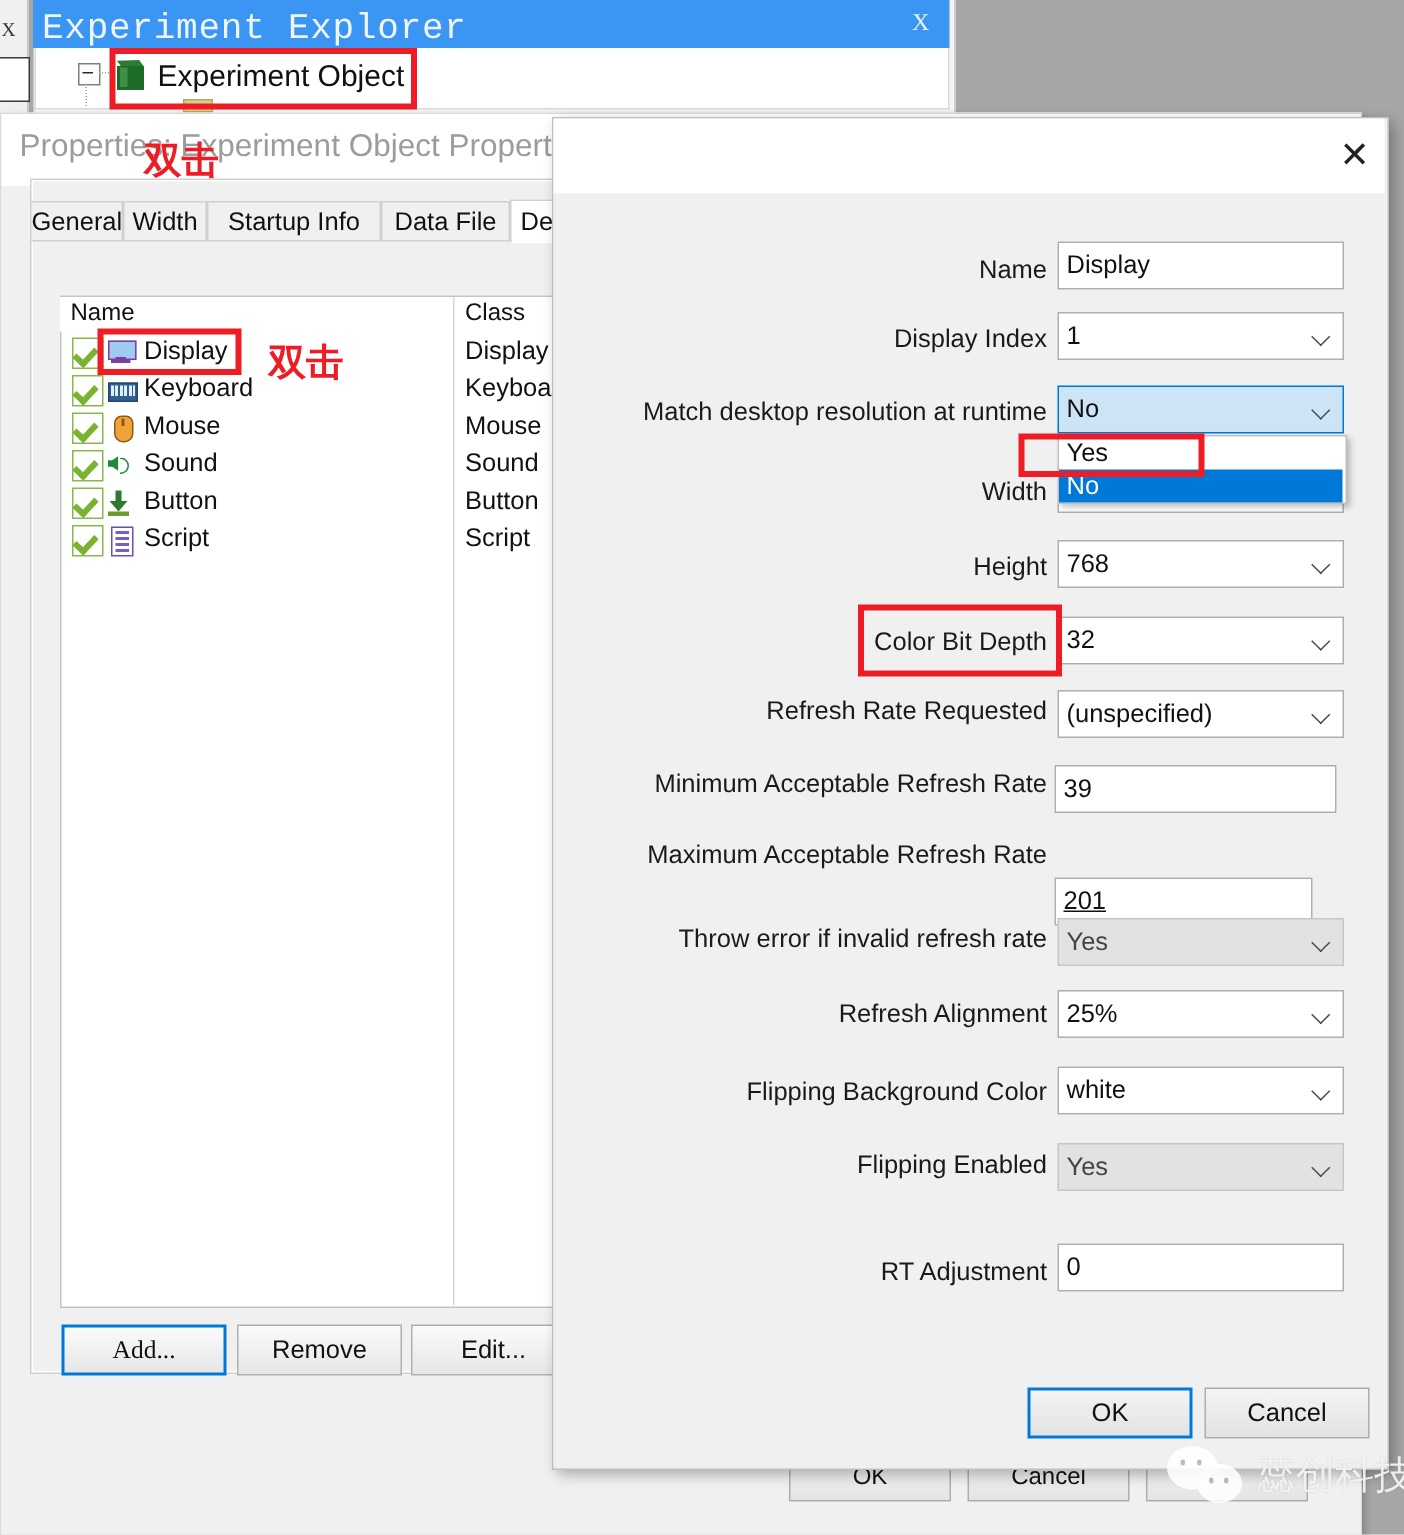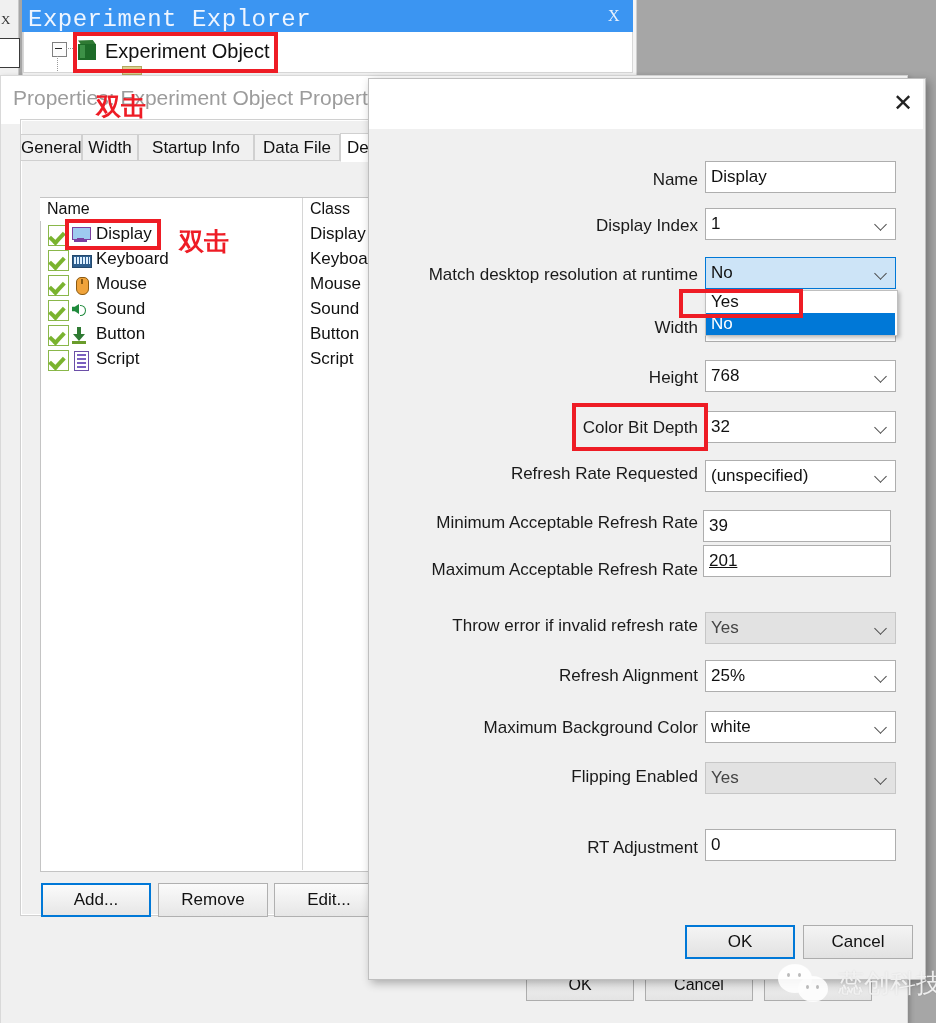--- a/index.html
+++ b/index.html
@@ -91,21 +91,21 @@
   .ic-btn .tri{position:absolute;left:2px;top:8px;width:0;height:0;border-left:6px solid transparent;
      border-right:6px solid transparent;border-top:7px solid #2f7a33;}
   .ic-btn .bar{position:absolute;left:1px;top:15px;width:14px;height:3px;background:#6a9c2b;}
   .ic-scr{position:absolute;left:3px;top:0;width:13px;height:18px;background:#fff;border:1.5px solid #6b4fa8;}
   .ic-scr:after{content:"";position:absolute;left:2px;top:2px;right:2px;bottom:2px;
      background:repeating-linear-gradient(to bottom,#7a5fc0 0 2px,#fff 2px 4px);}
 
   
   .pbtn{position:absolute;height:34px;background:linear-gradient(#fbfbfb,#e6e6e6);border:1px solid #b0b0b0;
      box-sizing:border-box;font-size:17px;color:#111;text-align:center;line-height:32px;}
-  .pbtn.focus{border:2px solid #0078d7;line-height:30px;}
+  .pbtn.focus{border:2px solid #0078d7;line-height:30px;font-family:Liberation Serif, serif;}
   .footbtn{position:absolute;height:32px;background:linear-gradient(#f6f6f6,#e4e4e4);border:1px solid #adadad;
      box-sizing:border-box;font-size:16px;color:#111;text-align:center;line-height:30px;}
 
   
   #dlg{left:368px;top:78px;width:556px;height:900px;background:#f0f0f0;border:1px solid #bfbfbf;
      box-shadow:3px 3px 9px rgba(0,0,0,0.3);}
   #dlg-title{position:absolute;left:0;top:0;width:554px;height:50px;background:#fff;}
   #dlg-title-text{position:absolute;left:10px;top:13px;font-size:20px;color:#111;}
   #dlg-close{position:absolute;left:524px;top:13px;font-size:24px;color:#222;font-weight:300;
      font-family:"DejaVu Sans",sans-serif;line-height:22px;}
@@ -283,29 +283,29 @@
 <div class="flabel abs" style="left:398px;top:418px;width:300px;">Color Bit Depth</div>
 <div class="fctl abs" style="left:705px;top:411px;width:191px;">32<i class="chev"></i></div>
 
 <div class="flabel abs" style="left:398px;top:464px;width:300px;">Refresh Rate Requested</div>
 <div class="fctl abs" style="left:705px;top:460px;width:191px;">(unspecified)<i class="chev"></i></div>
 
 <div class="flabel abs" style="left:355px;top:513px;width:343px;">Minimum Acceptable Refresh Rate</div>
 <div class="fctl abs" style="left:703px;top:510px;width:188px;">39</div>
 
 <div class="flabel abs" style="left:355px;top:560px;width:343px;">Maximum Acceptable Refresh Rate</div>
-<div class="fctl abs" style="left:703px;top:545px;width:188px;text-decoration:underline;">201</div>
+<div class="fctl abs" style="left:703px;top:585px;width:172px;text-decoration:underline;">201</div>
 
 <div class="flabel abs" style="left:398px;top:616px;width:300px;">Throw error if invalid refresh rate</div>
 <div class="fctl disabled abs" style="left:705px;top:612px;width:191px;">Yes<i class="chev"></i></div>
 
 <div class="flabel abs" style="left:398px;top:666px;width:300px;">Refresh Alignment</div>
 <div class="fctl abs" style="left:705px;top:660px;width:191px;">25%<i class="chev"></i></div>
 
-<div class="flabel abs" style="left:398px;top:718px;width:300px;">Maximum Background Color</div>
+<div class="flabel abs" style="left:398px;top:718px;width:300px;">Flipping Background Color</div>
 <div class="fctl abs" style="left:705px;top:711px;width:191px;">white<i class="chev"></i></div>
 
 <div class="flabel abs" style="left:398px;top:767px;width:300px;">Flipping Enabled</div>
 <div class="fctl disabled abs" style="left:705px;top:762px;width:191px;">Yes<i class="chev"></i></div>
 
 <div class="flabel abs" style="left:398px;top:838px;width:300px;">RT Adjustment</div>
 <div class="fctl abs" style="left:705px;top:829px;width:191px;">0</div>
 
 <div id="dd-popup">
   <div class="dd-item" style="top:0;">Yes</div>

